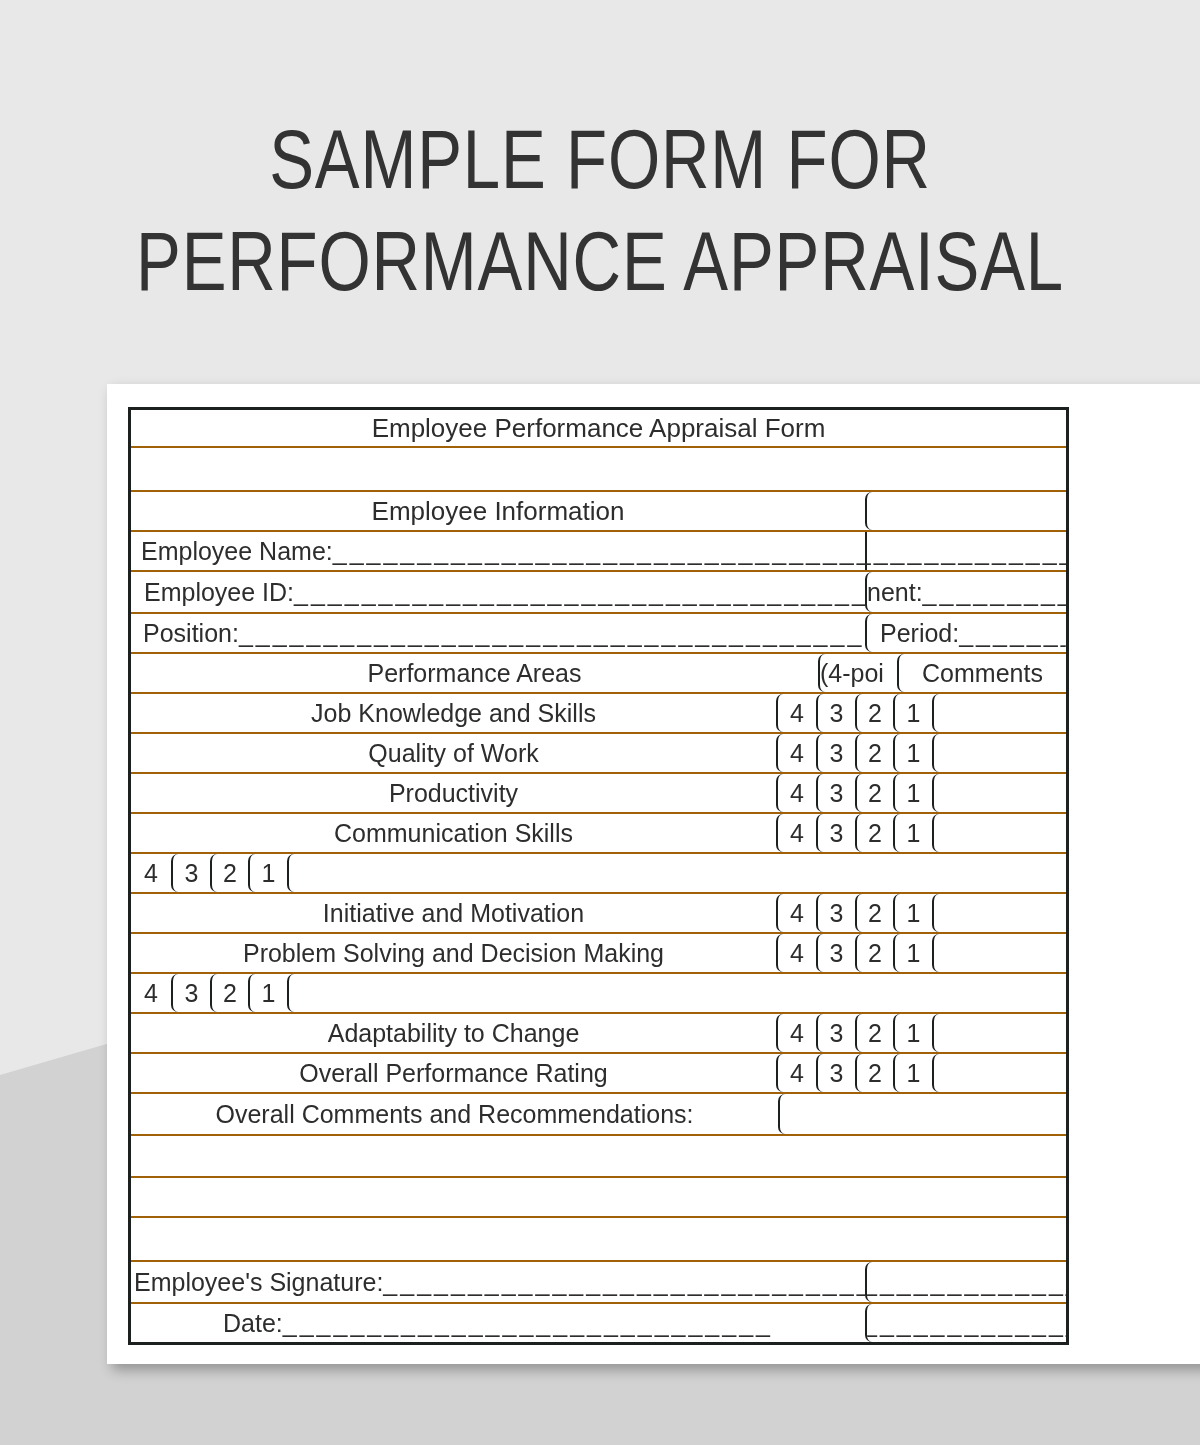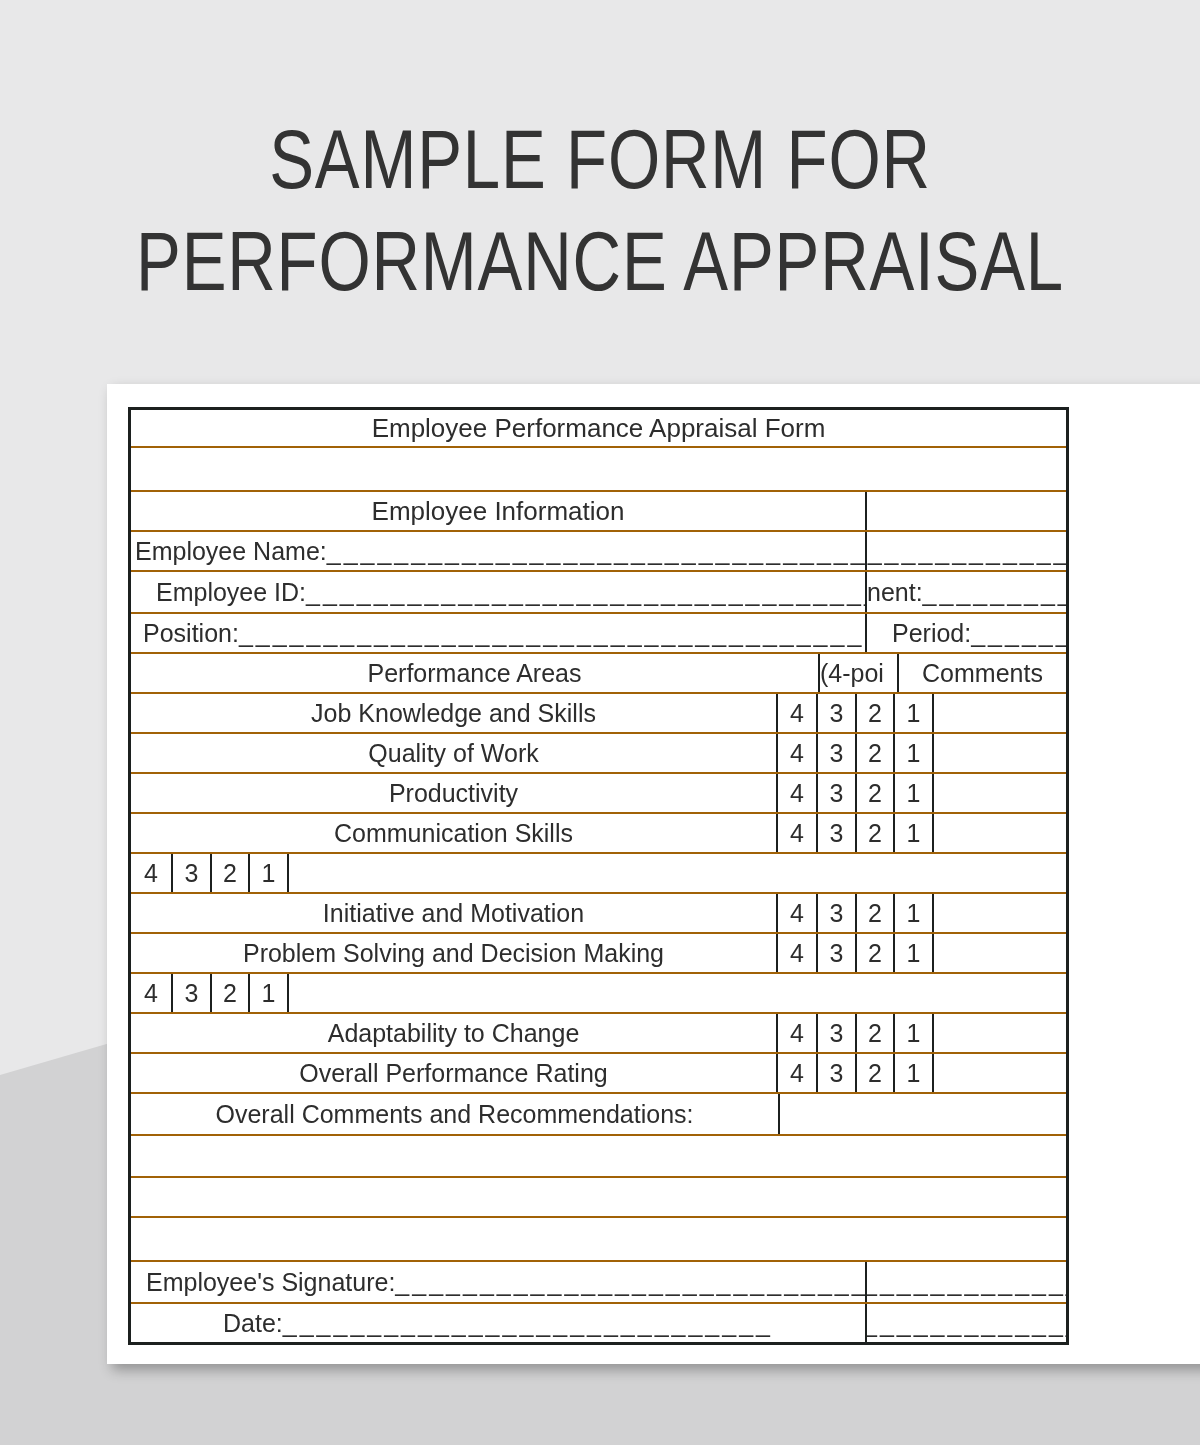--- a/index.html
+++ b/index.html
@@ -38,27 +38,27 @@
     height:40px;overflow:hidden;
   }
   .row.no-bt{border-top:none;}
   .h36{height:36px}.h40{height:40px}.h42{height:42px}.h44{height:44px}
   .cell{
     box-sizing:border-box;flex-shrink:0;
     display:flex;align-items:center;
     overflow:hidden;white-space:nowrap;
   }
   .cell > span{flex-shrink:0;}
-  .cell + .cell{border-left:2px solid #1c201f;}
+  .cell + .cell{border-left:2px solid #1c201f;border-radius:7px;}
   .grow{flex:1 1 auto;width:auto;}
   .center{justify-content:center;}
   .w734{width:734px}.w687{width:687px}.w79{width:79px}
   .w645{width:645px}.w647{width:647px}
   .n1{width:40px}.n2{width:39px}.n3{width:38px}.n4{width:39px}
-  .pad8{padding-left:25px}.pad10{padding-left:4px}.pad12{padding-left:12px}
+  .pad8{padding-left:13px}.pad10{padding-left:10px}.pad12{padding-left:12px}
   .fill{letter-spacing:3px;}
   .ml-neg10{margin-left:-10px;}
   .ml-neg4{margin-left:-4px;}
   .ttl{font-size:26px;}
   .vline{
     position:absolute;left:734px;top:0;bottom:0;width:2px;
     background:#1c201f;z-index:0;
   }
   .over{position:relative;z-index:1;background:transparent;}
 </style>

